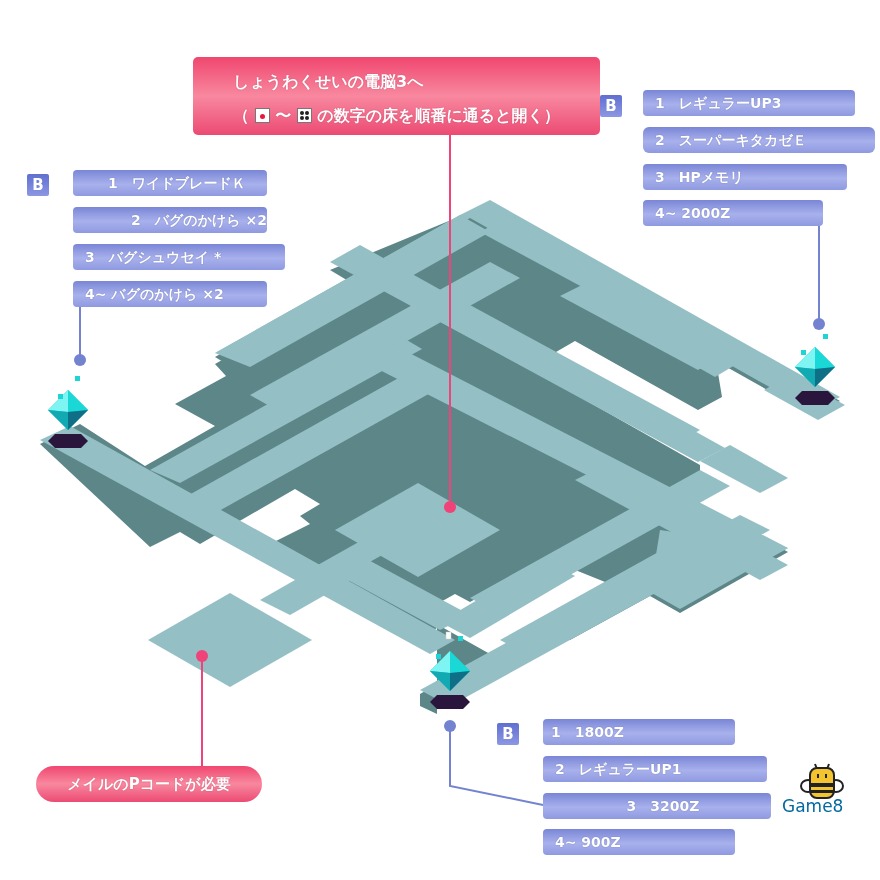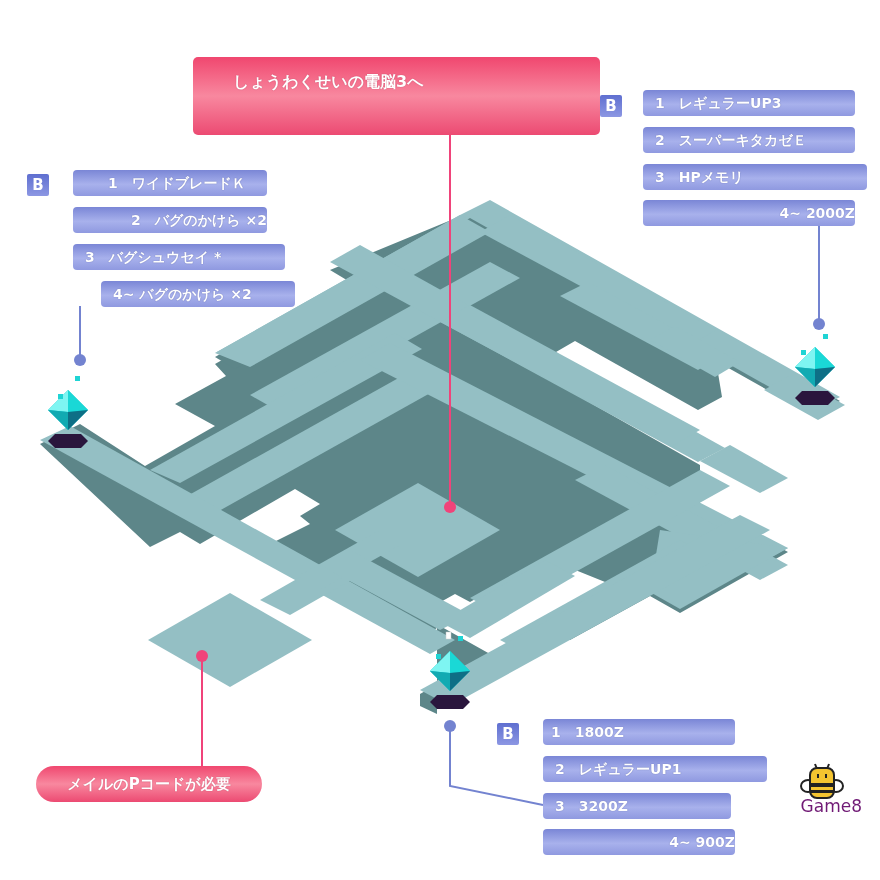--- a/index.html
+++ b/index.html
@@ -22,21 +22,21 @@
     position: absolute; border-radius: 5px;
     background: linear-gradient(180deg, #f0476f 0%, #f8889f 50%, #ec4a72 100%);
     color: #fff; font-weight: bold; box-sizing: border-box;
     text-shadow: 0 0 1px rgba(120,0,40,0.5);
   }
   #top-note { left: 161px; top: 57px; width: 407px; height: 78px; padding: 8px 0 0 40px; font-size: 16px; line-height: 34px; margin-left: 32px; }
   #bottom-note { left: 36px; top: 766px; width: 226px; height: 36px; font-size: 15px; line-height: 36px; text-align: center; border-radius: 18px; }
   .die { display: inline-block; width: 15px; height: 15px; background: #fff; border: 1px solid #777; vertical-align: -2px; position: relative; box-sizing: border-box; }
   .die .dot { position: absolute; width: 4px; height: 4px; border-radius: 50%; }
   #logo { position: absolute; left: 782px; top: 758px; width: 80px; height: 62px; }
-  #logo-text { position: absolute; left: 782px; top: 796px; width: 80px; text-align: right; font-size: 17px; color: #701a75; font-family: "DejaVu Sans", sans-serif; letter-spacing: 0px; }
+  #logo-text { position: absolute; left: 782px; top: 796px; width: 80px; text-align: left; font-size: 17px; color: #0369a1; font-family: "DejaVu Sans", sans-serif; letter-spacing: 0px; }
 </style>
 </head>
 <body>
 
 <svg id="map" viewBox="0 0 880 880" xmlns="http://www.w3.org/2000/svg">
   <defs>
     <g id="crystal">
       <polygon points="0,-20 20,0 0,20 -20,0" fill="#10c6c9"></polygon>
       <polygon points="0,-20 -20,0 0,2" fill="#7ef5f2"></polygon>
       <polygon points="0,-20 20,0 0,2" fill="#1ad8d6"></polygon>
@@ -135,39 +135,53 @@
     <circle cx="819" cy="324" r="6" fill="#7383d0"></circle>
   </g>
   <g>
     <polyline points="450,726 450,786 543,805" fill="none" stroke="#7383d0" stroke-width="2"></polyline>
     <circle cx="450" cy="726" r="6" fill="#7383d0"></circle>
   </g>
 </svg>
 
 <div id="top-note" class="pinkbox">
   <div>しょうわくせいの電脳3へ</div>
+  <div>
+    <span>（</span>
+    <span class="die">
+      <span class="dot" style="left:4.5px;top:4.5px;width:5px;height:5px;background:#e8173f;"></span>
+    </span>
+    <span>〜</span>
+    <span class="die" style="background:#fff;">
+      <span class="dot" style="left:2px;top:2px;background:#222;"></span>
+      <span class="dot" style="right:2px;top:2px;background:#222;"></span>
+      <span class="dot" style="left:2px;bottom:2px;background:#222;"></span>
+      <span class="dot" style="right:2px;bottom:2px;background:#222;"></span>
+    </span>
+    <span>の数字の床を順番に通ると開く）</span>
+  </div>
 </div>
 
 <div class="bbadge" style="left:27px;top:174px;">B</div>
 <div class="pill" style="left:73px;top:170px;width:194px;padding-left:35px;">1　ワイドブレードＫ</div>
 <div class="pill" style="left:73px;top:207px;width:194px;text-align:right;">2　バグのかけら ×2</div>
 <div class="pill" style="left:73px;top:244px;width:212px;">3　バグシュウセイ *</div>
-<div class="pill" style="left:73px;top:281px;width:194px;margin-left:28px;">4~ バグのかけら ×2</div>
+<div class="pill" style="left:73px;top:281px;width:194px;">4~ バグのかけら ×2</div>
 
 <div class="bbadge" style="left:600px;top:95px;">B</div>
 <div class="pill" style="left:643px;top:90px;width:212px;">1　レギュラーUP3</div>
-<div class="pill" style="left:643px;top:127px;width:212px;">2　スーパーキタカゼＥ</div>
-<div class="pill" style="left:643px;top:164px;width:224px;">3　HPメモリ</div>
-<div class="pill" style="left:643px;top:200px;width:212px;text-align:right;">4~ 2000Z</div>
+<div class="pill" style="left:643px;top:127px;width:232px;border-radius:6px;">2　スーパーキタカゼＥ</div>
+<div class="pill" style="left:643px;top:164px;width:204px;">3　HPメモリ</div>
+<div class="pill" style="left:643px;top:200px;width:180px;">4~ 2000Z</div>
 
 <div class="bbadge" style="left:497px;top:723px;">B</div>
 <div class="pill" style="left:543px;top:719px;width:192px;padding-left:8px;">1　1800Z</div>
 <div class="pill" style="left:543px;top:756px;width:224px;">2　レギュラーUP1</div>
-<div class="pill" style="left:543px;top:793px;width:188px;">3　3200Z</div>
-<div class="pill" style="left:543px;top:829px;width:192px;text-align:right;">4~ 900Z</div>
+<div class="pill" style="left:543px;top:793px;width:228px;text-align:center;">3　3200Z</div>
+<div class="pill" style="left:543px;top:829px;width:192px;">4~ 900Z</div>
 
 <div id="bottom-note" class="pinkbox">メイルのPコードが必要</div>
 
 <svg id="logo" viewBox="0 0 80 62">
   <line x1="33" y1="6" x2="35" y2="11" stroke="#222" stroke-width="2"></line>
   <line x1="47" y1="6" x2="45" y2="11" stroke="#222" stroke-width="2"></line>
   <ellipse cx="26" cy="28" rx="7" ry="6" fill="#fff" stroke="#222" stroke-width="2"></ellipse>
   <ellipse cx="54" cy="28" rx="7" ry="6" fill="#fff" stroke="#222" stroke-width="2"></ellipse>
   <rect x="28" y="10" width="24" height="30" rx="7" fill="#f4c430" stroke="#222" stroke-width="2"></rect>
   <rect x="28" y="25" width="24" height="4" fill="#222"></rect>

